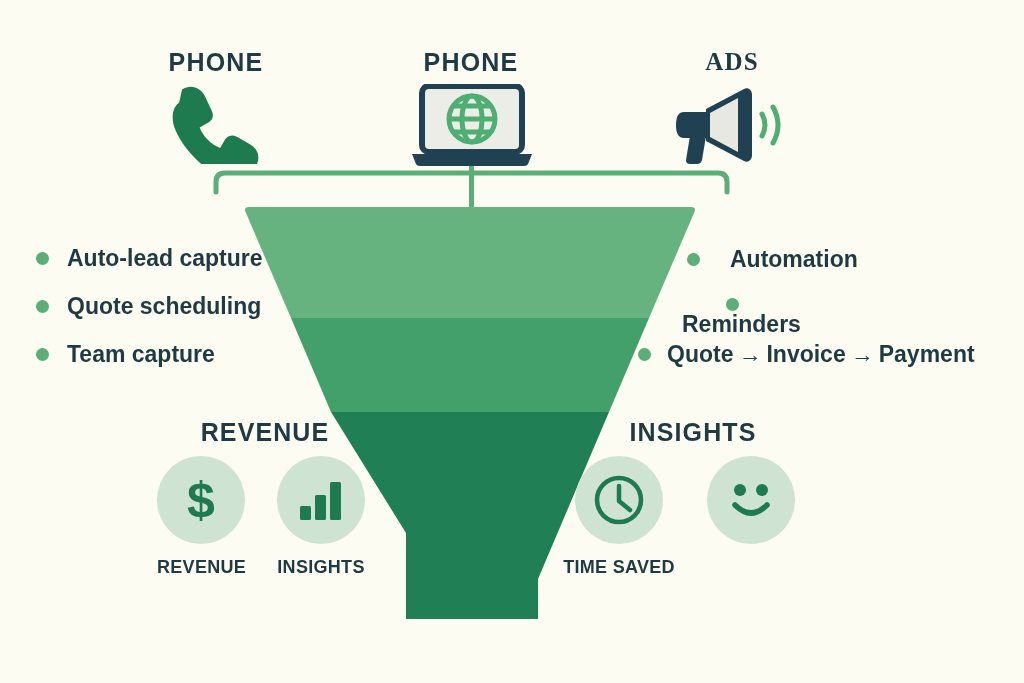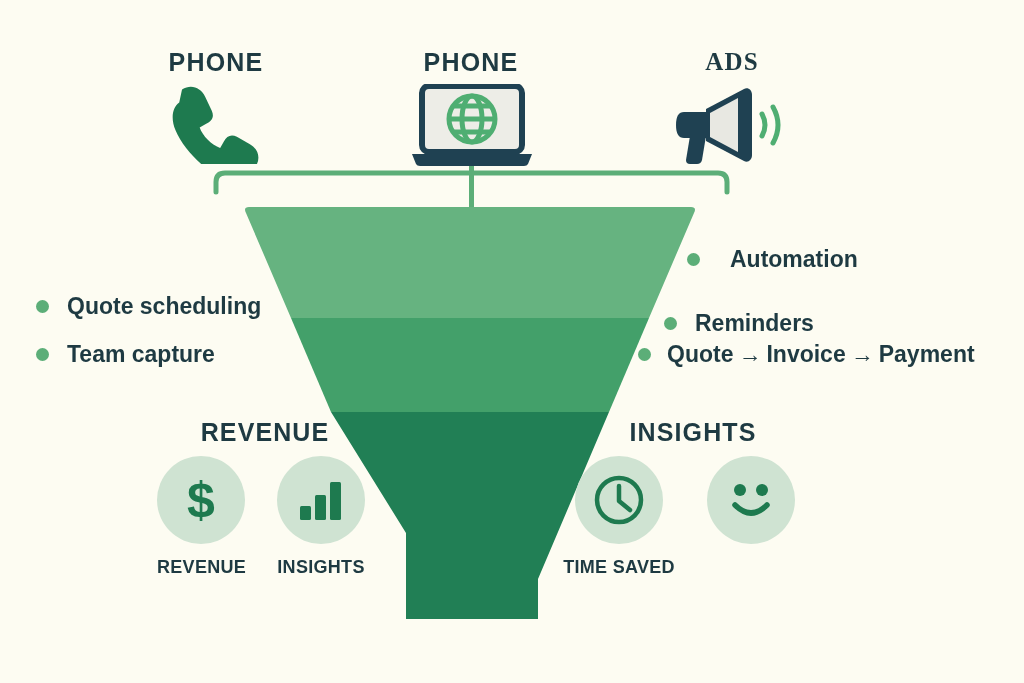--- a/index.html
+++ b/index.html
@@ -143,34 +143,38 @@
     <path d="M8 26 Q0 26 0 39 Q0 52 8 52 L32 52 L32 26 Z" fill="#1F4152"></path>
 
     <path d="M14 50 L30 50 L26 74 Q25 78 21 78 L14 78 Q10 78 10 74 Z" fill="#1F4152"></path>
 
     <g stroke="#4FAE72" stroke-width="5" fill="none" stroke-linecap="round">
       <path d="M86 28 Q92 39 86 50"></path>
       <path d="M97 21 Q107 39 97 57"></path>
     </g>
   </svg>
 
+  <div class="bullet-row" style="left:36px;top:245px;">
+    <span class="bullet-dot"></span>
+    <span class="bullet-text">Auto-lead capture</span>
+  </div>
   <div class="bullet-row" style="left:36px;top:293px;">
     <span class="bullet-dot"></span>
     <span class="bullet-text">Quote scheduling</span>
   </div>
   <div class="bullet-row" style="left:36px;top:341px;">
     <span class="bullet-dot"></span>
     <span class="bullet-text">Team capture</span>
   </div>
 
   <div class="bullet-row right" style="left:687px;top:246px;gap:12px;">
     <span class="bullet-dot"></span>
     <span class="bullet-text">Automation</span>
   </div>
-  <div class="bullet-row right" style="left:664px;top:310px;">
+  <div class="bullet-row right" style="left:664px;top:298px;flex-direction:column;">
     <span class="bullet-dot"></span>
     <span class="bullet-text">Reminders</span>
   </div>
   <div class="bullet-row right" style="left:638px;top:341px;">
     <span class="bullet-dot"></span>
     <span class="bullet-text" style="margin-left:16px;">
       <span>Quote</span><span class="arrow">→</span><span>Invoice</span><span class="arrow">→</span><span>Payment</span>
     </span>
   </div>
 

